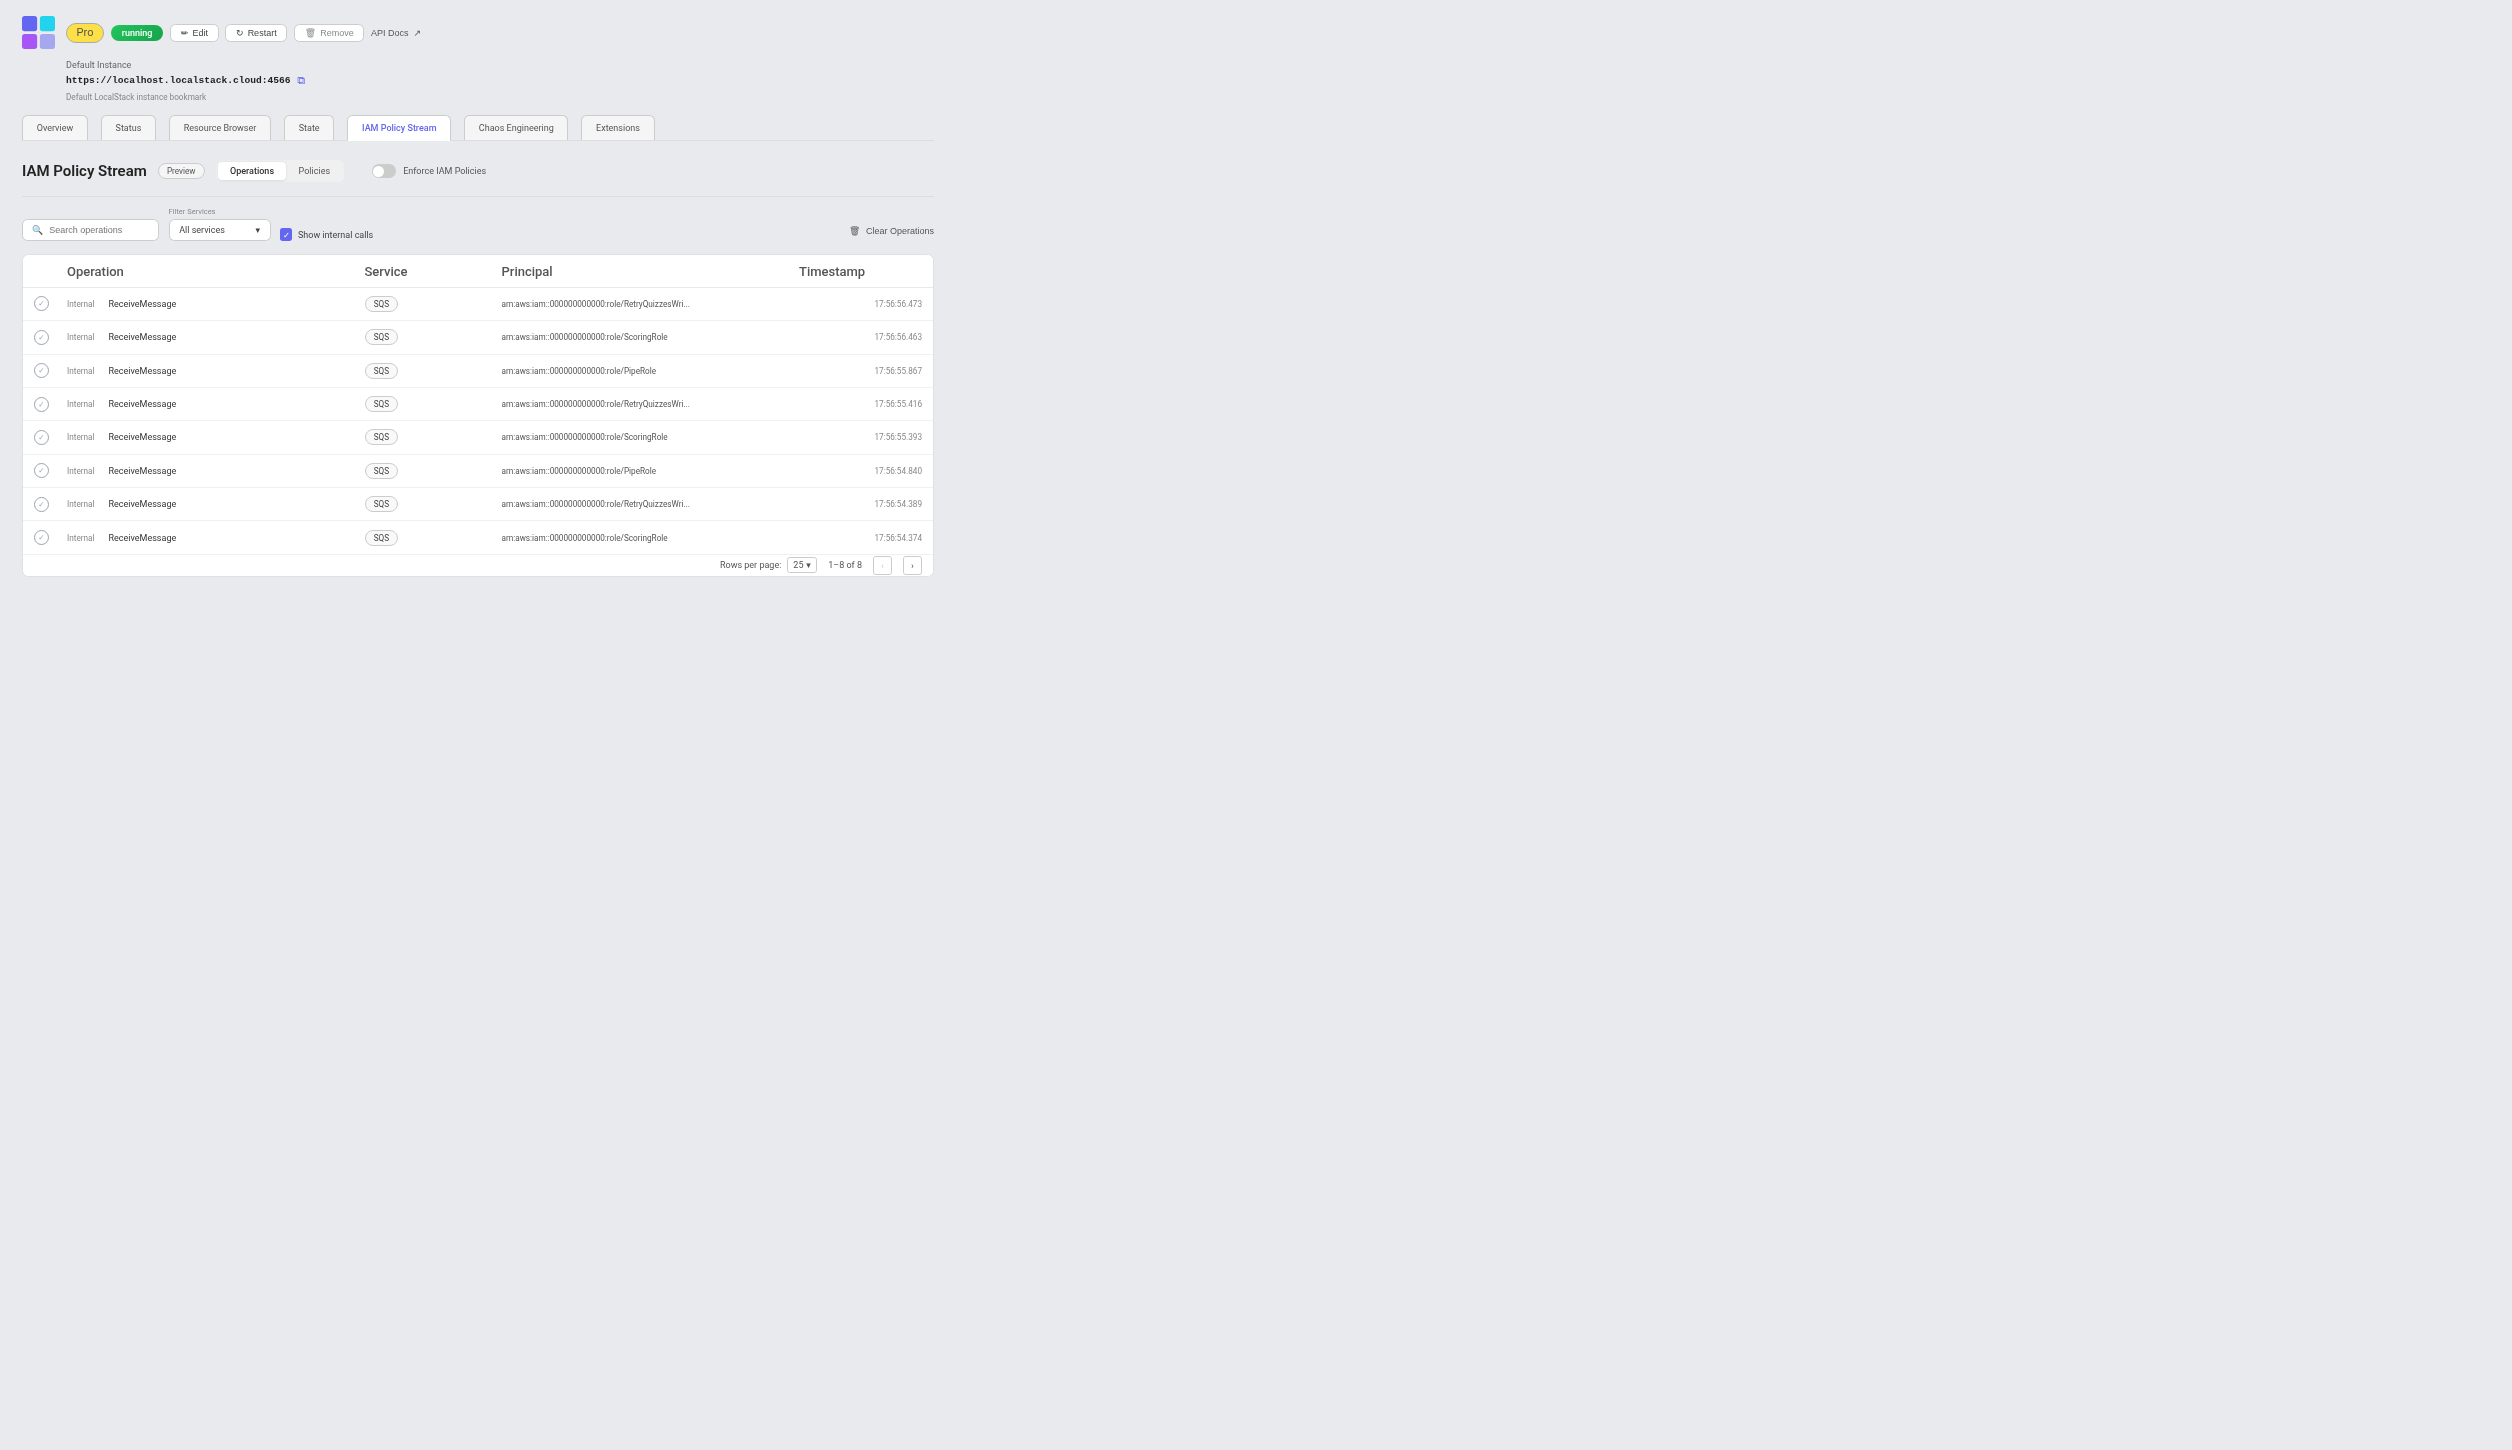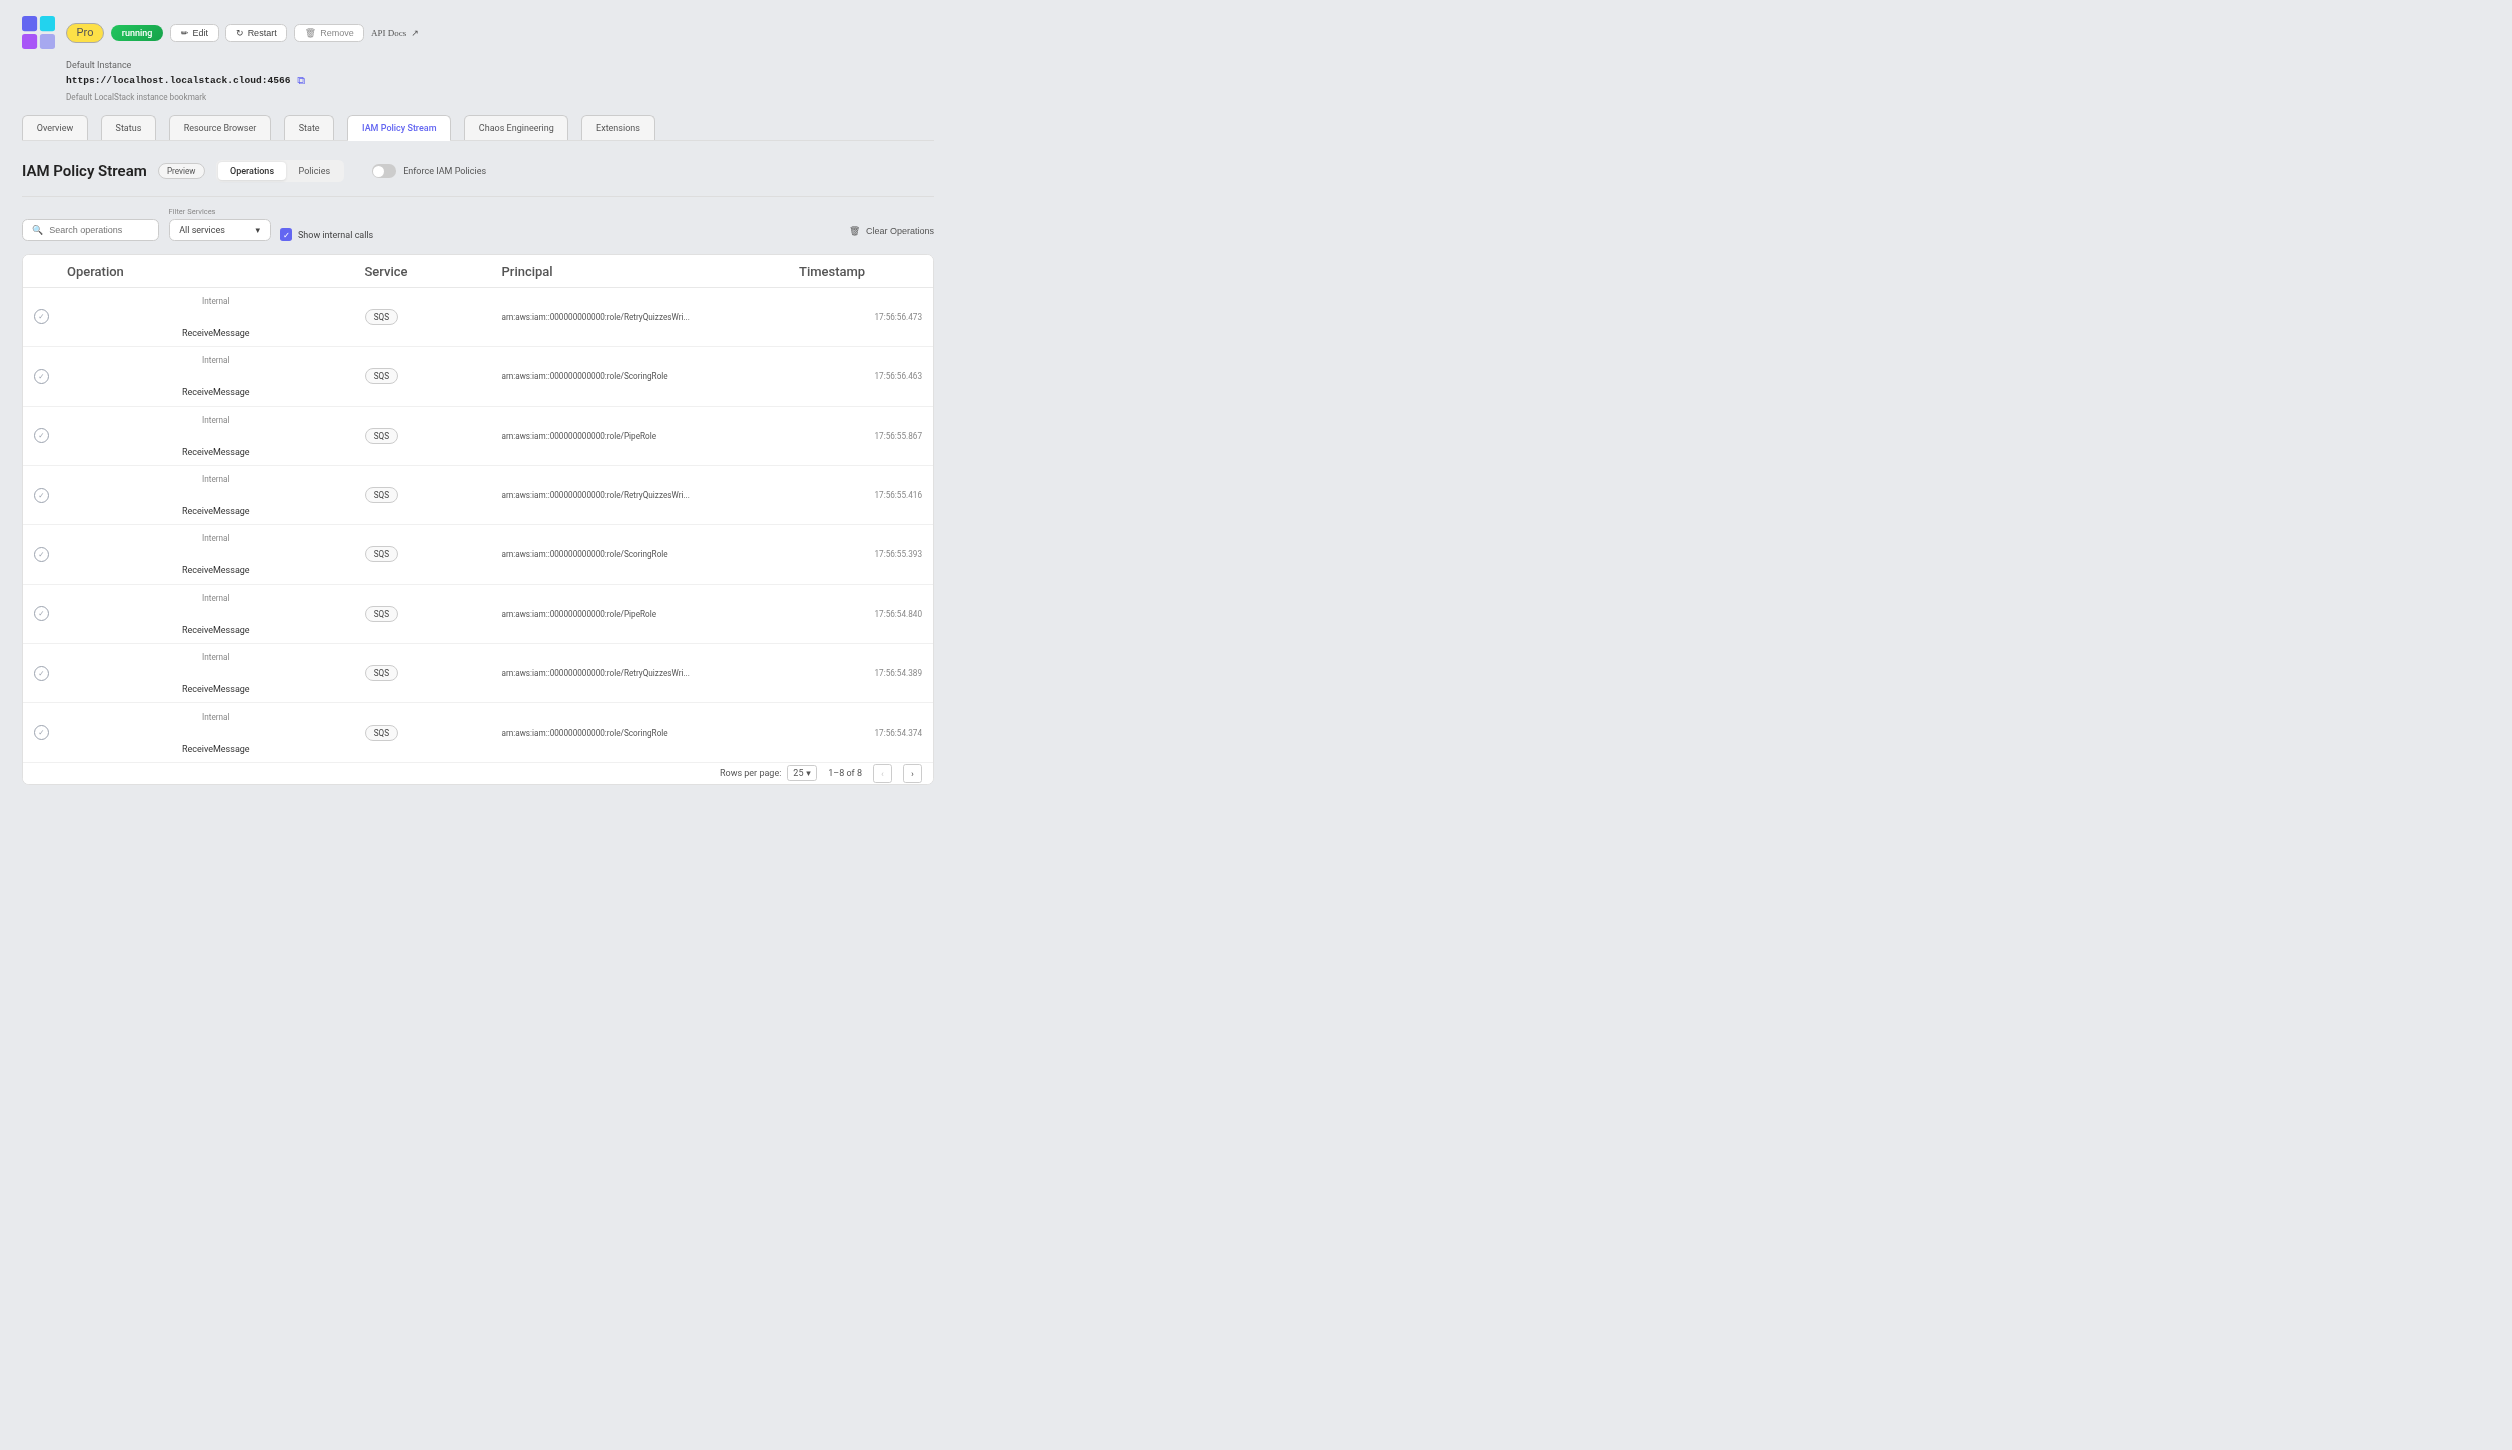--- a/index.html
+++ b/index.html
@@ -72,21 +72,20 @@
     }
     .btn-api-docs {
       background: none;
       border: none;
       color: #555;
       font-size: 9px;
       cursor: pointer;
       display: flex;
       align-items: center;
       gap: 5px;
-      font-family: Liberation Serif, serif;
     }
     .instance-info {
       margin-left: 44px;
       margin-bottom: 13.7px;
     }
     .instance-label {
       font-size: 9px;
       color: #666;
       margin-bottom: 4.1px;
     }
@@ -331,22 +330,21 @@
       border: 1.4px solid #9ca3af;
       display: flex;
       align-items: center;
       justify-content: center;
       color: #9ca3af;
       font-size: 8.2px;
     }
     .operation-cell {
       display: flex;
       align-items: center;
-      gap: 22px;
-      flex-direction: column;
+      gap: 14px;
     }
     .internal-label {
       font-size: 8.2px;
       color: #888;
     }
     .operation-name {
       font-size: 9px;
       color: #333;
     }
     .service-badge {

